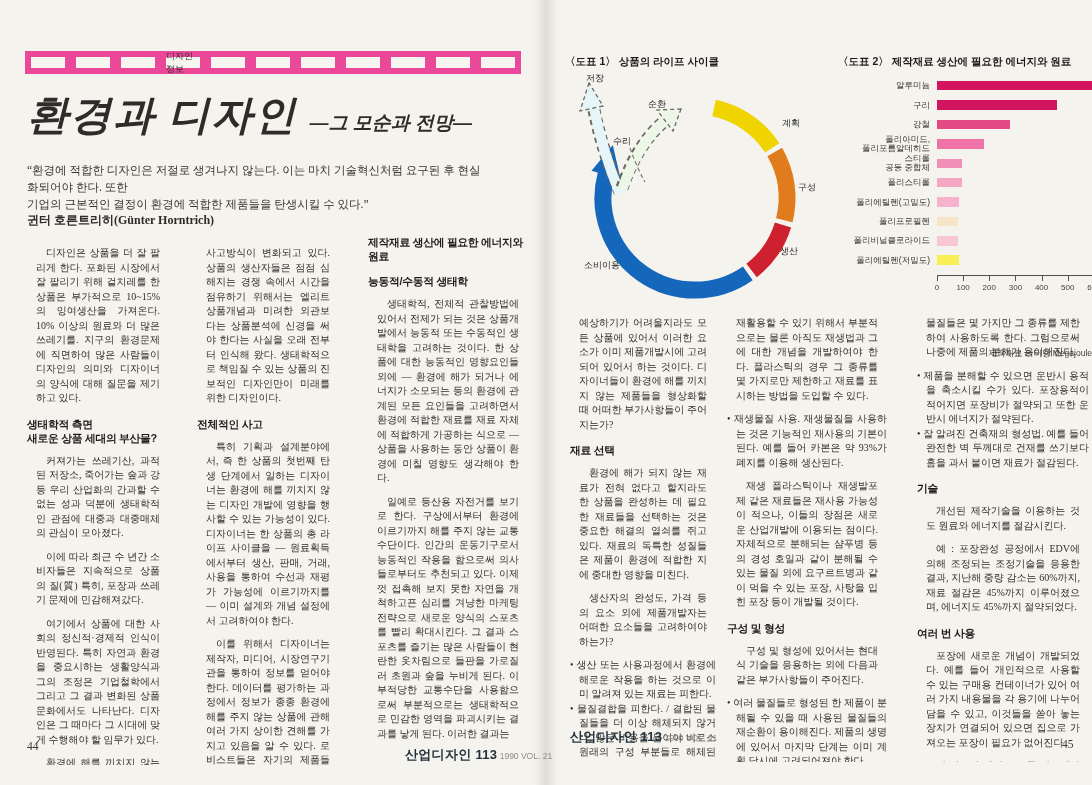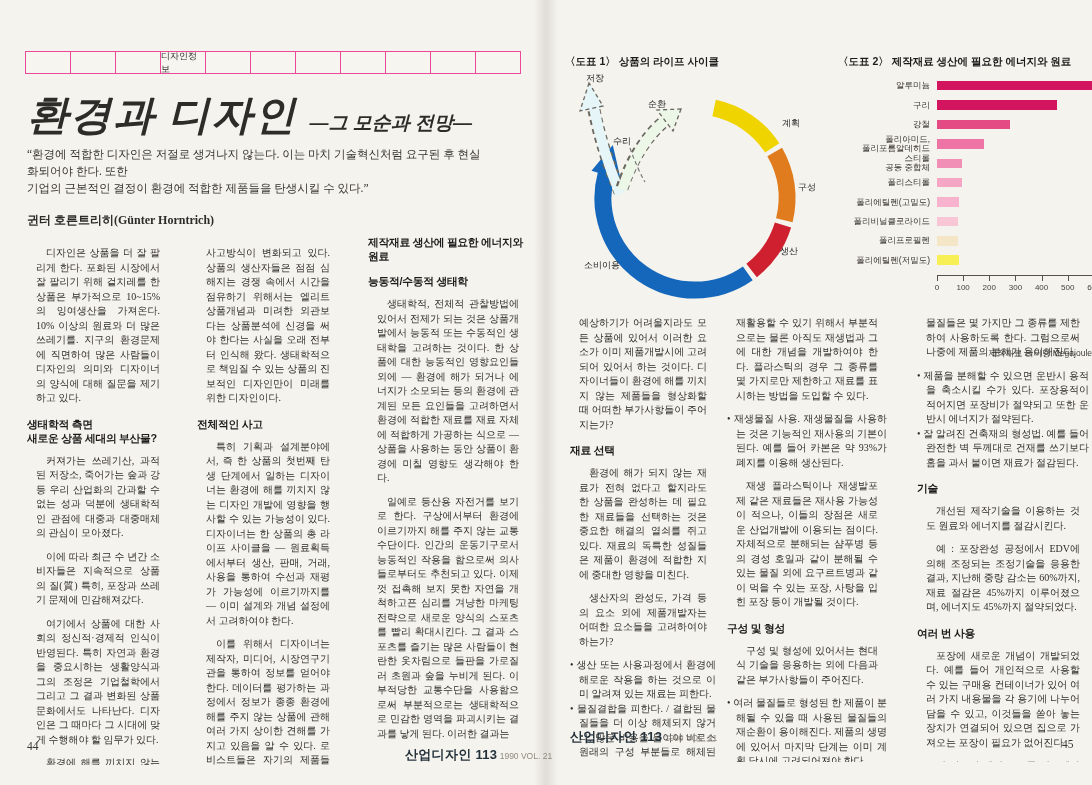--- a/index.html
+++ b/index.html
@@ -2,29 +2,29 @@
 <html><head>
 <meta charset="utf-8">
 <style>
   html,body{margin:0;padding:0;background:#e9e7e2;}
   .sheet{position:relative;width:1092px;height:785px;background:#f5f3ee;overflow:hidden;
          font-family:"Liberation Serif",serif;color:#2e2c28;}
   .gutter{position:absolute;left:534px;top:0;width:24px;height:785px;
           background:linear-gradient(to right,rgba(0,0,0,0),rgba(90,85,75,.14),rgba(0,0,0,0));}
   
   .hstrip{position:absolute;left:25px;top:51px;width:496px;height:23px;display:flex;}
-  .hcell{flex:1;border:1px solid #ec4899;margin-left:-1px;background:#f7f5f0;
+  .hcell{flex:1;border:6px solid #ec4899;margin-left:-1px;background:#f7f5f0;
          display:flex;align-items:center;justify-content:center;
          font-family:"Liberation Sans",sans-serif;font-size:9px;color:#2b2b2b;}
   .hcell:first-child{margin-left:0;}
   
   .title{position:absolute;left:27px;top:92px;width:500px;}
   .title h1{margin:0;font-size:41px;font-weight:bold;letter-spacing:2px;line-height:46px;font-style:italic;}
   .title h1 .sub{font-family:"Liberation Sans",sans-serif;font-size:19px;letter-spacing:0;}
-  .quote{margin-top:0;width:462px;font-size:11.5px;line-height:17px;color:#35332e;white-space:pre-line;}
+  .quote{margin-top:16px;width:462px;font-size:11.5px;line-height:17px;color:#35332e;white-space:pre-line;}
   .author{position:absolute;left:27px;top:212px;font-size:12px;font-weight:bold;}
   
   .col{position:absolute;font-size:10px;line-height:14.5px;overflow:hidden;}
   .bp{margin:9px;text-indent:10px;text-align:justify;}
   .bp.nc{text-indent:0;}
   .bb{margin:0;padding-left:9px;text-indent:-9px;text-align:justify;}
   .bh{font-family:Liberation Sans, sans-serif;font-weight:bold;font-size:10.8px;
       letter-spacing:-0.3px;line-height:14px;margin:11px 0 8px;white-space:pre-line;color:#1d1c1a;}
   .col > .bh:first-child{margin-top:2px;}
   
@@ -173,29 +173,29 @@
             <div class="bbar" style="width: 24.8px; background: rgb(245, 166, 197);"></div>
           </div>
         </div>
         <div class="brow">
           <div class="blabel">폴리에틸렌(고밀도)</div>
           <div class="btrack">
             <div class="bbar" style="width: 22.2px; background: rgb(247, 179, 205);"></div>
           </div>
         </div>
         <div class="brow">
+          <div class="blabel">폴리프로필렌</div>
+          <div class="btrack">
+            <div class="bbar" style="width: 20.9px; background: rgb(245, 230, 200);"></div>
+          </div>
+        </div>
+        <div class="brow">
           <div class="blabel">폴리비닐클로라이드</div>
           <div class="btrack">
             <div class="bbar" style="width: 20.9px; background: rgb(249, 198, 214);"></div>
-          </div>
-        </div>
-        <div class="brow">
-          <div class="blabel">폴리프로필렌</div>
-          <div class="btrack">
-            <div class="bbar" style="width: 20.9px; background: rgb(245, 230, 200);"></div>
           </div>
         </div>
         <div class="brow">
           <div class="blabel">폴리에틸렌(저밀도)</div>
           <div class="btrack">
             <div class="bbar" style="width: 22.2px; background: rgb(248, 238, 85);"></div>
           </div>
         </div>
       </div>
     <div class="baxis">

